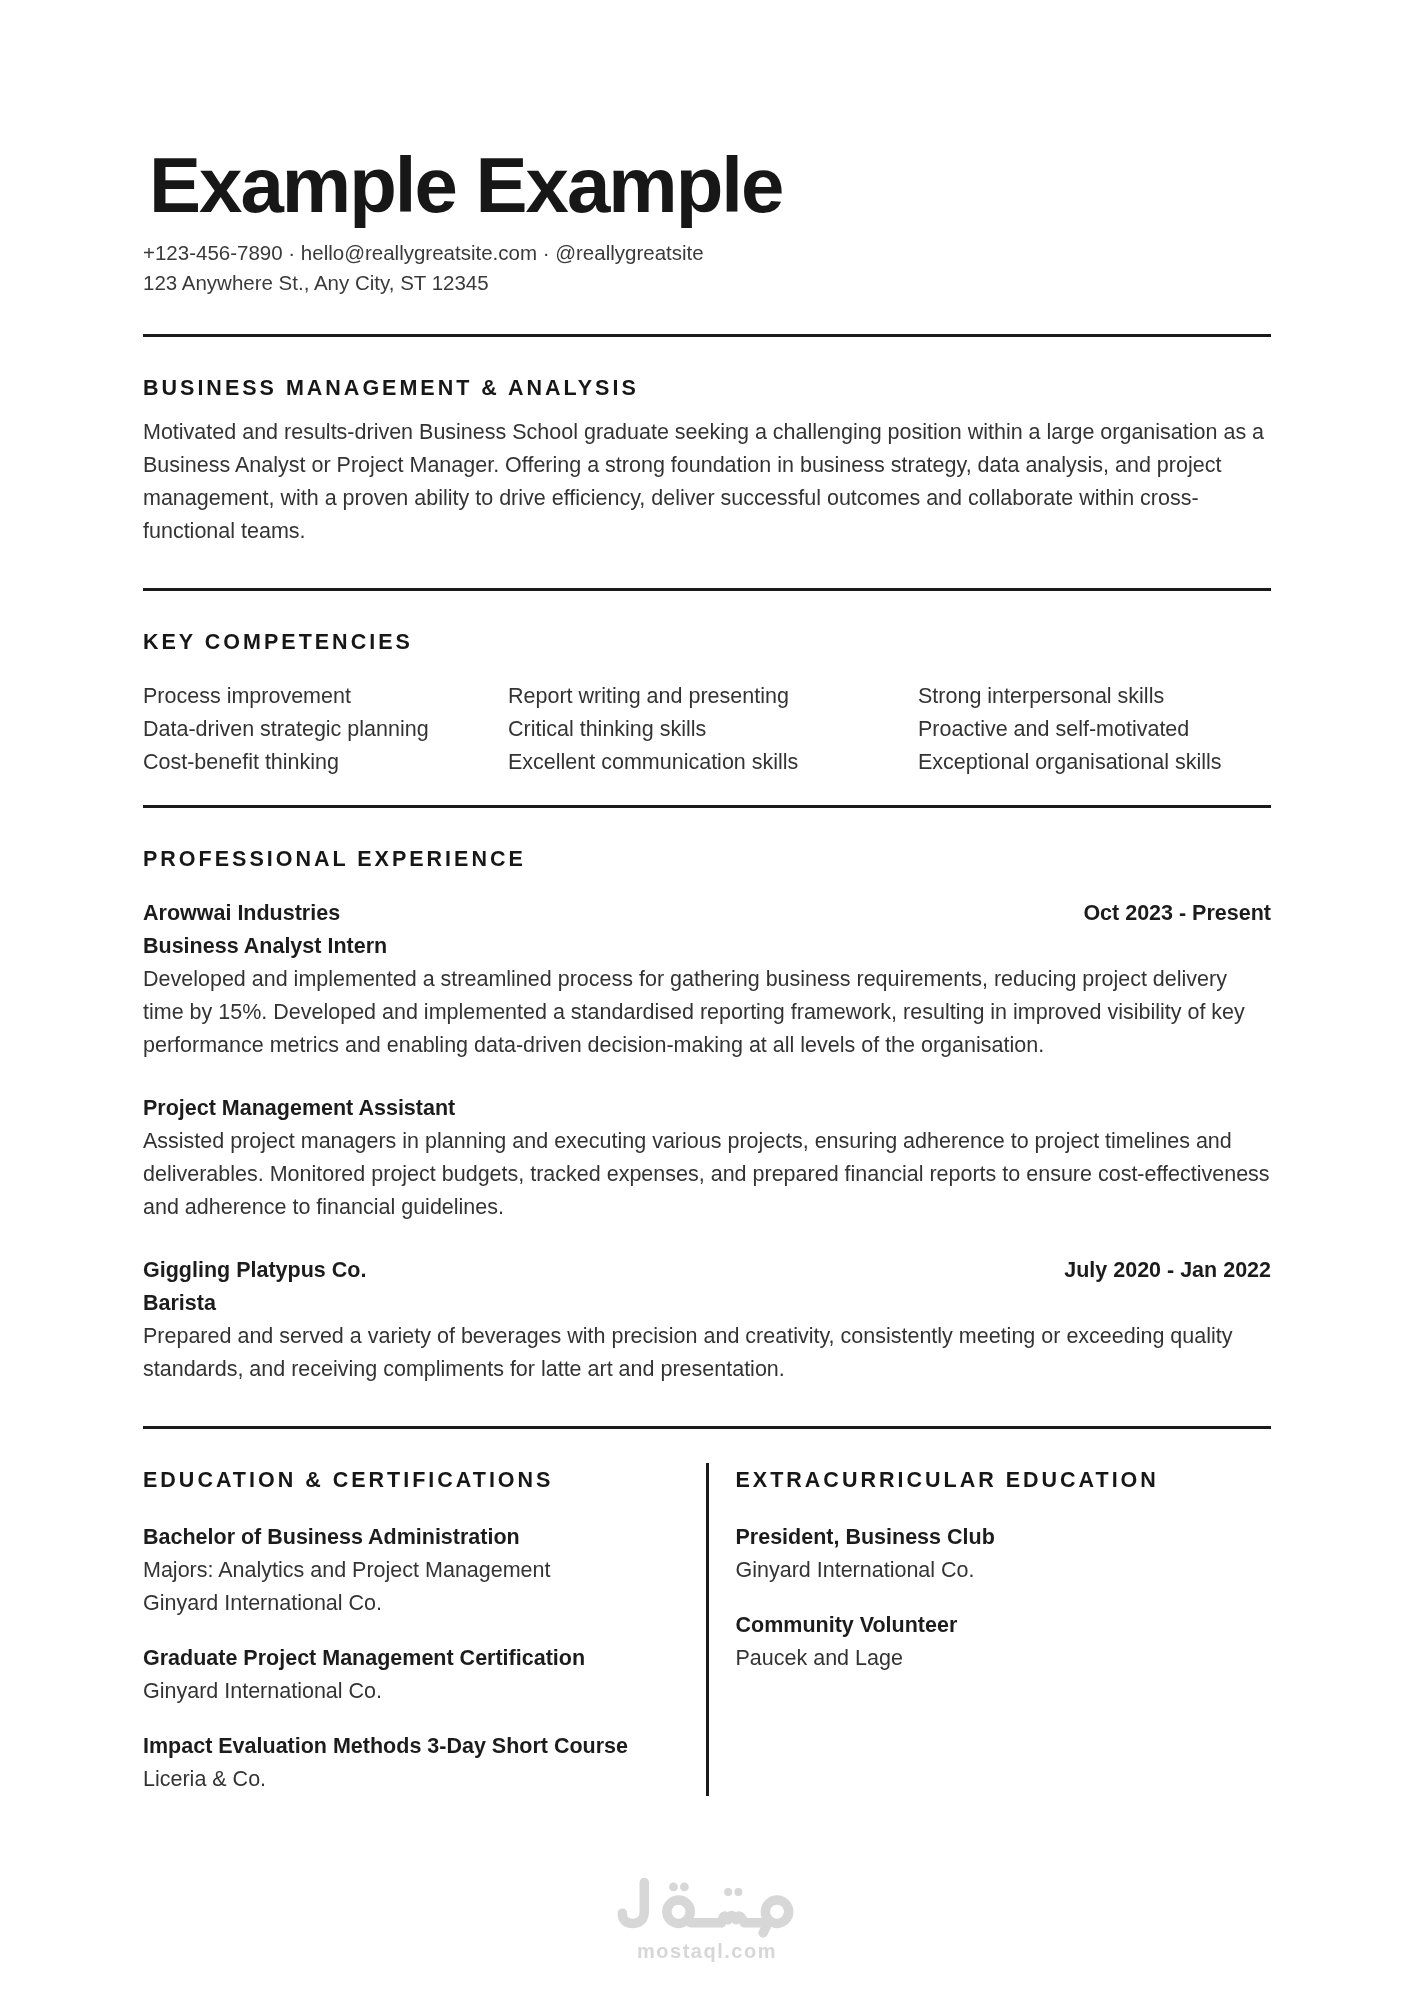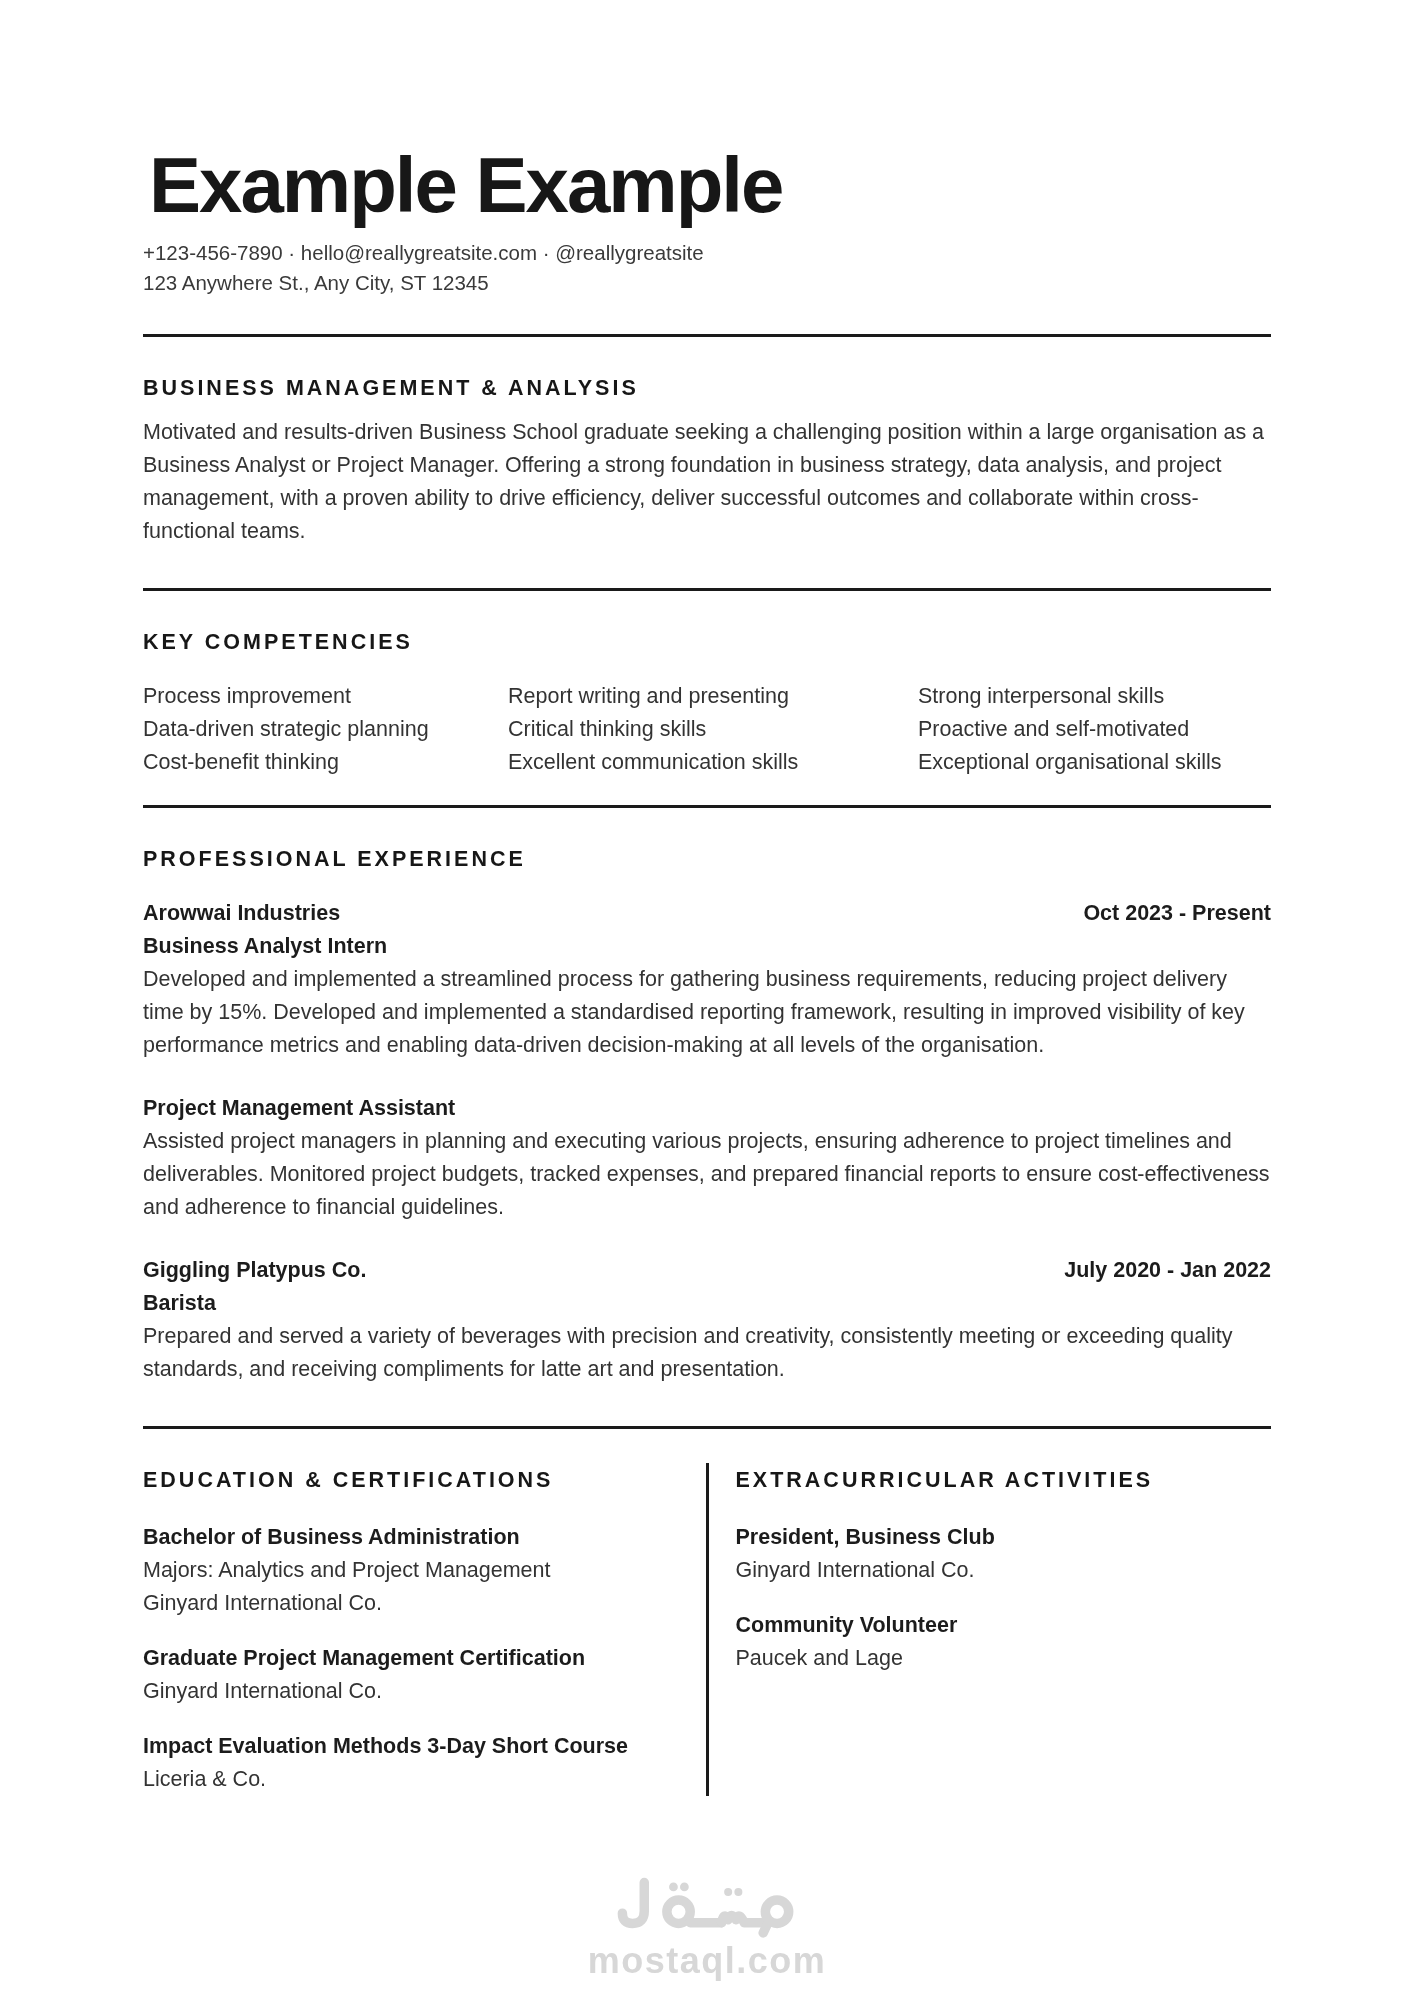--- a/index.html
+++ b/index.html
@@ -121,21 +121,21 @@
     position:absolute;
     left:0;right:0;
     top:1876px;
     text-align:center;
     color:#d7d7d7;
   }
   .watermark .logo{display:block;margin:0 auto;}
   .watermark .site{
     display:block;
     margin-top:2px;
-    font-size:36px;
+    font-size:20px;
     font-weight:700;
     letter-spacing:1.5px;
     color:#d7d7d7;
   }
 </style>
 </head>
 <body>
 
 <div class="page">
   <div class="content">
@@ -218,21 +218,21 @@
 
         <div class="entry">
           <div class="entry-title">Impact Evaluation Methods 3-Day Short Course</div>
           <div class="entry-line">Liceria &amp; Co.</div>
         </div>
       </div>
 
       <div class="v-divider"></div>
 
       <div class="col-right">
-        <div class="section-heading">EXTRACURRICULAR ACTIVITIES</div>
+        <div class="section-heading">EXTRACURRICULAR EDUCATION</div>
 
         <div class="entry first">
           <div class="entry-title">President, Business Club</div>
           <div class="entry-line">Ginyard International Co.</div>
         </div>
 
         <div class="entry">
           <div class="entry-title">Community Volunteer</div>
           <div class="entry-line">Paucek and Lage</div>
         </div>

